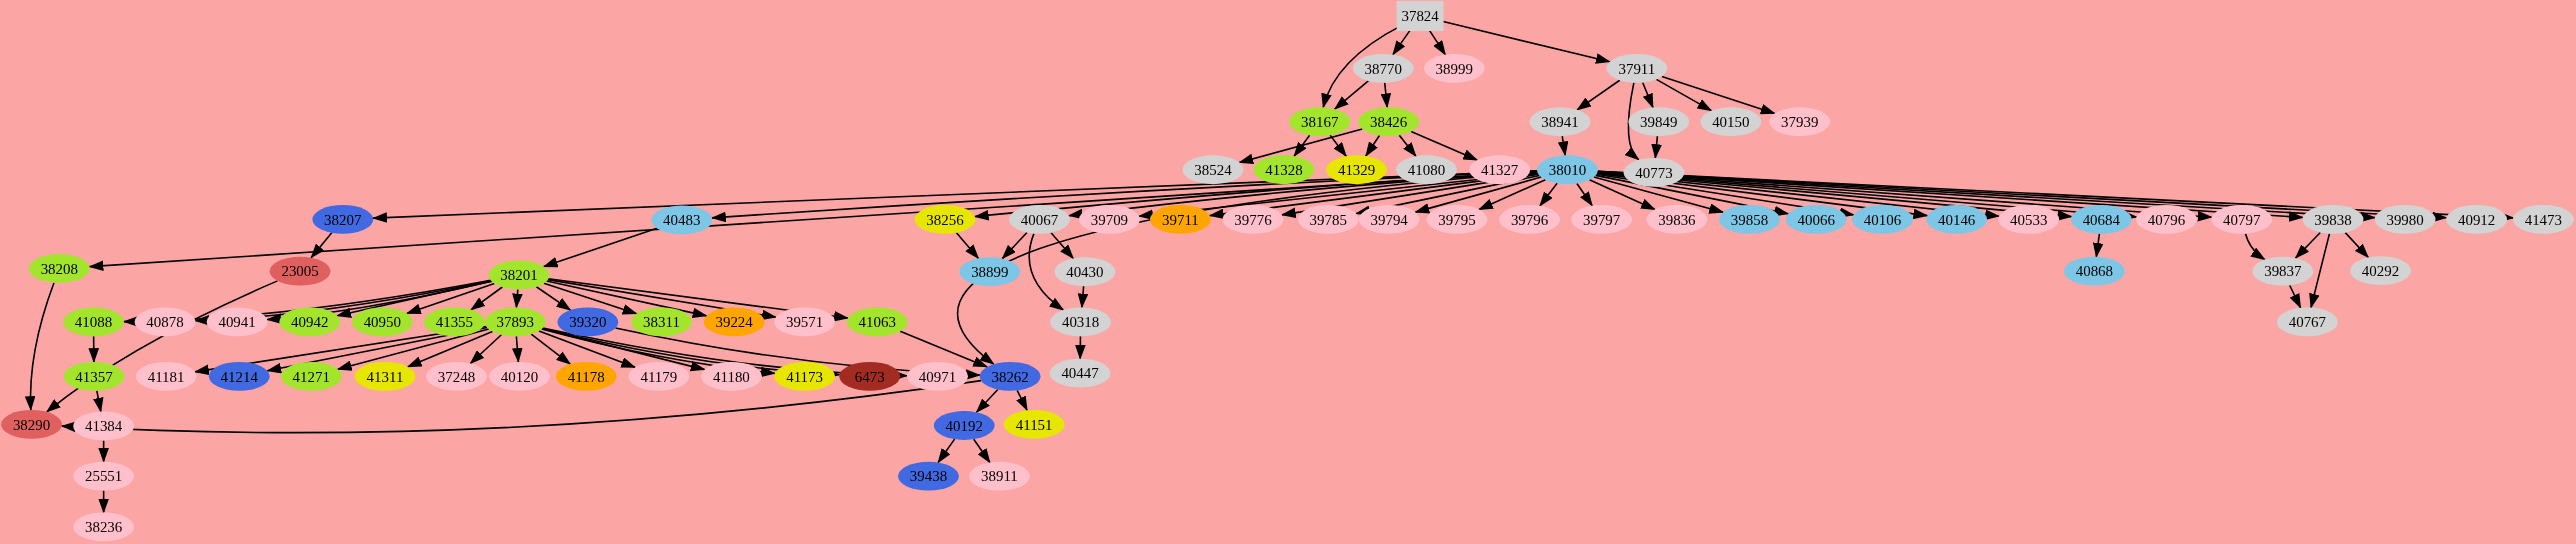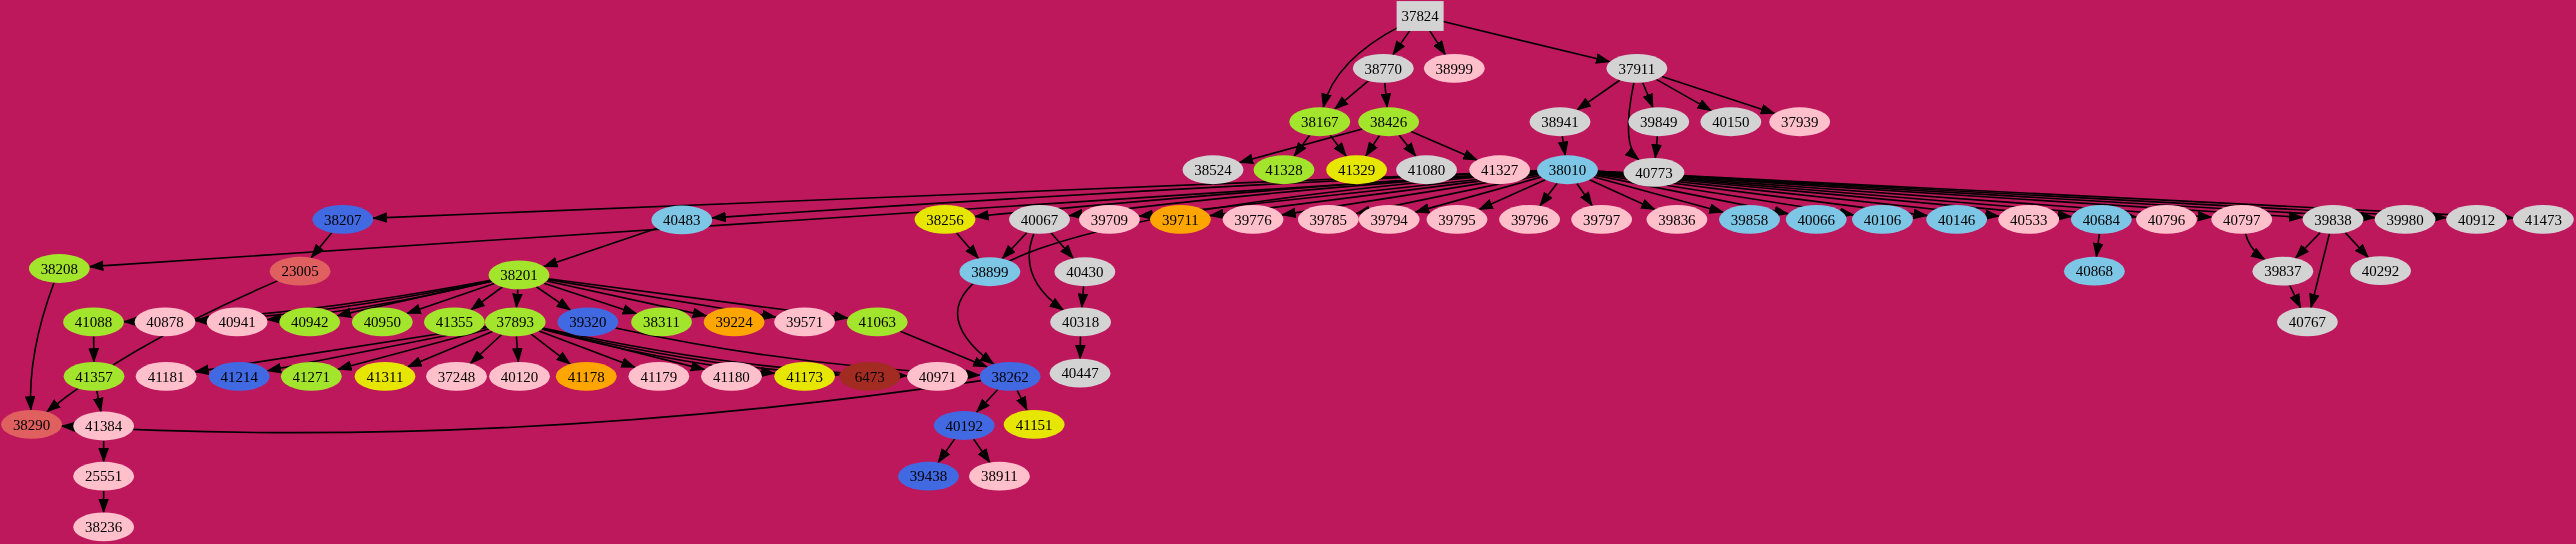--- a/index.html
+++ b/index.html
@@ -1,20 +1,20 @@
 <!DOCTYPE html>
 <html style="font-size:8.5px"><head>
 <meta charset="utf-8">
 <style>
   html, body { margin: 0; padding: 0; background: #ffffff; }
   .graph-viewport {
     position: relative;
     width: 2576px;
     height: 544px;
-    background: #be185d;
+    background: #fca5a5;
     font-family: "Liberation Serif", "DejaVu Serif", serif;
     text-decoration: underline;
   }
   svg { display: block; }
   text.node-label {
     font-family: "Liberation Serif", "DejaVu Serif", serif;
     font-size: 28px;
     fill: #000000;
     text-anchor: middle;
     pointer-events: none;

